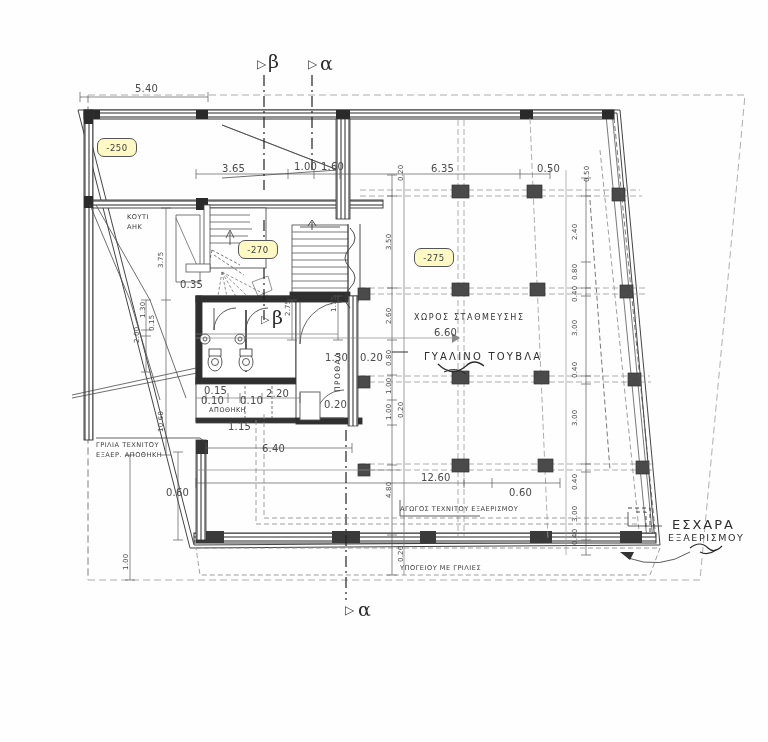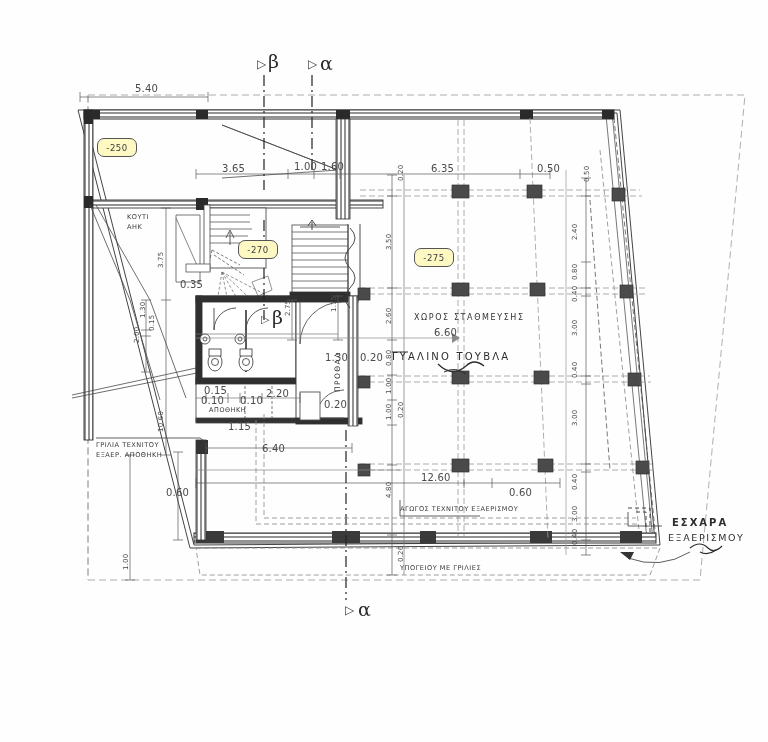--- a/index.html
+++ b/index.html
@@ -358,22 +358,22 @@
 
   <div class="lbl note" style="left:127px;top:214px;">ΚΟΥΤΙ</div>
   <div class="lbl note" style="left:127px;top:224px;">ΑΗΚ</div>
 
   <div class="lbl note" style="left:96px;top:442px;">ΓΡΙΛΙΑ ΤΕΧΝΙΤΟΥ</div>
   <div class="lbl note" style="left:96px;top:452px;">ΕΞΑΕΡ. ΑΠΟΘΗΚΗ</div>
 
   <div class="lbl note" style="left:400px;top:506px;">ΑΓΩΓΟΣ ΤΕΧΝΙΤΟΥ ΕΞΑΕΡΙΣΜΟΥ</div>
   <div class="lbl note" style="left:400px;top:517px;margin-top:48px;">ΥΠΟΓΕΙΟΥ ΜΕ ΓΡΙΛΙΕΣ</div>
 
-  <div class="lbl hand" style="left:392px;top:352px;">ΓΥΑΛΙΝΟ ΤΟΥΒΛΑ</div>
-  <div class="lbl hand" style="left:672px;top:518px;font-size:10px;letter-spacing:2px;font-weight:bold;">ΕΣΧΑΡΑ</div>
+  <div class="lbl hand" style="left:424px;top:352px;">ΓΥΑΛΙΝΟ ΤΟΥΒΛΑ</div>
+  <div class="lbl hand" style="left:672px;top:518px;font-size:13px;letter-spacing:2px;">ΕΣΧΑΡΑ</div>
   <div class="lbl hand" style="left:668px;top:533px;font-size:9.5px;letter-spacing:1.6px;">ΕΞΑΕΡΙΣΜΟΥ</div>
 
   <div class="lbl dim" style="left:135px;top:84px;">5.40</div>
   <div class="lbl dim" style="left:222px;top:164px;">3.65</div>
   <div class="lbl dim" style="left:294px;top:162px;">1.00</div>
   <div class="lbl dim" style="left:321px;top:162px;">1.60</div>
   <div class="lbl dim" style="left:431px;top:164px;">6.35</div>
   <div class="lbl dim" style="left:537px;top:164px;">0.50</div>
 
   <div class="lbl dim" style="left:434px;top:328px;">6.60</div>

